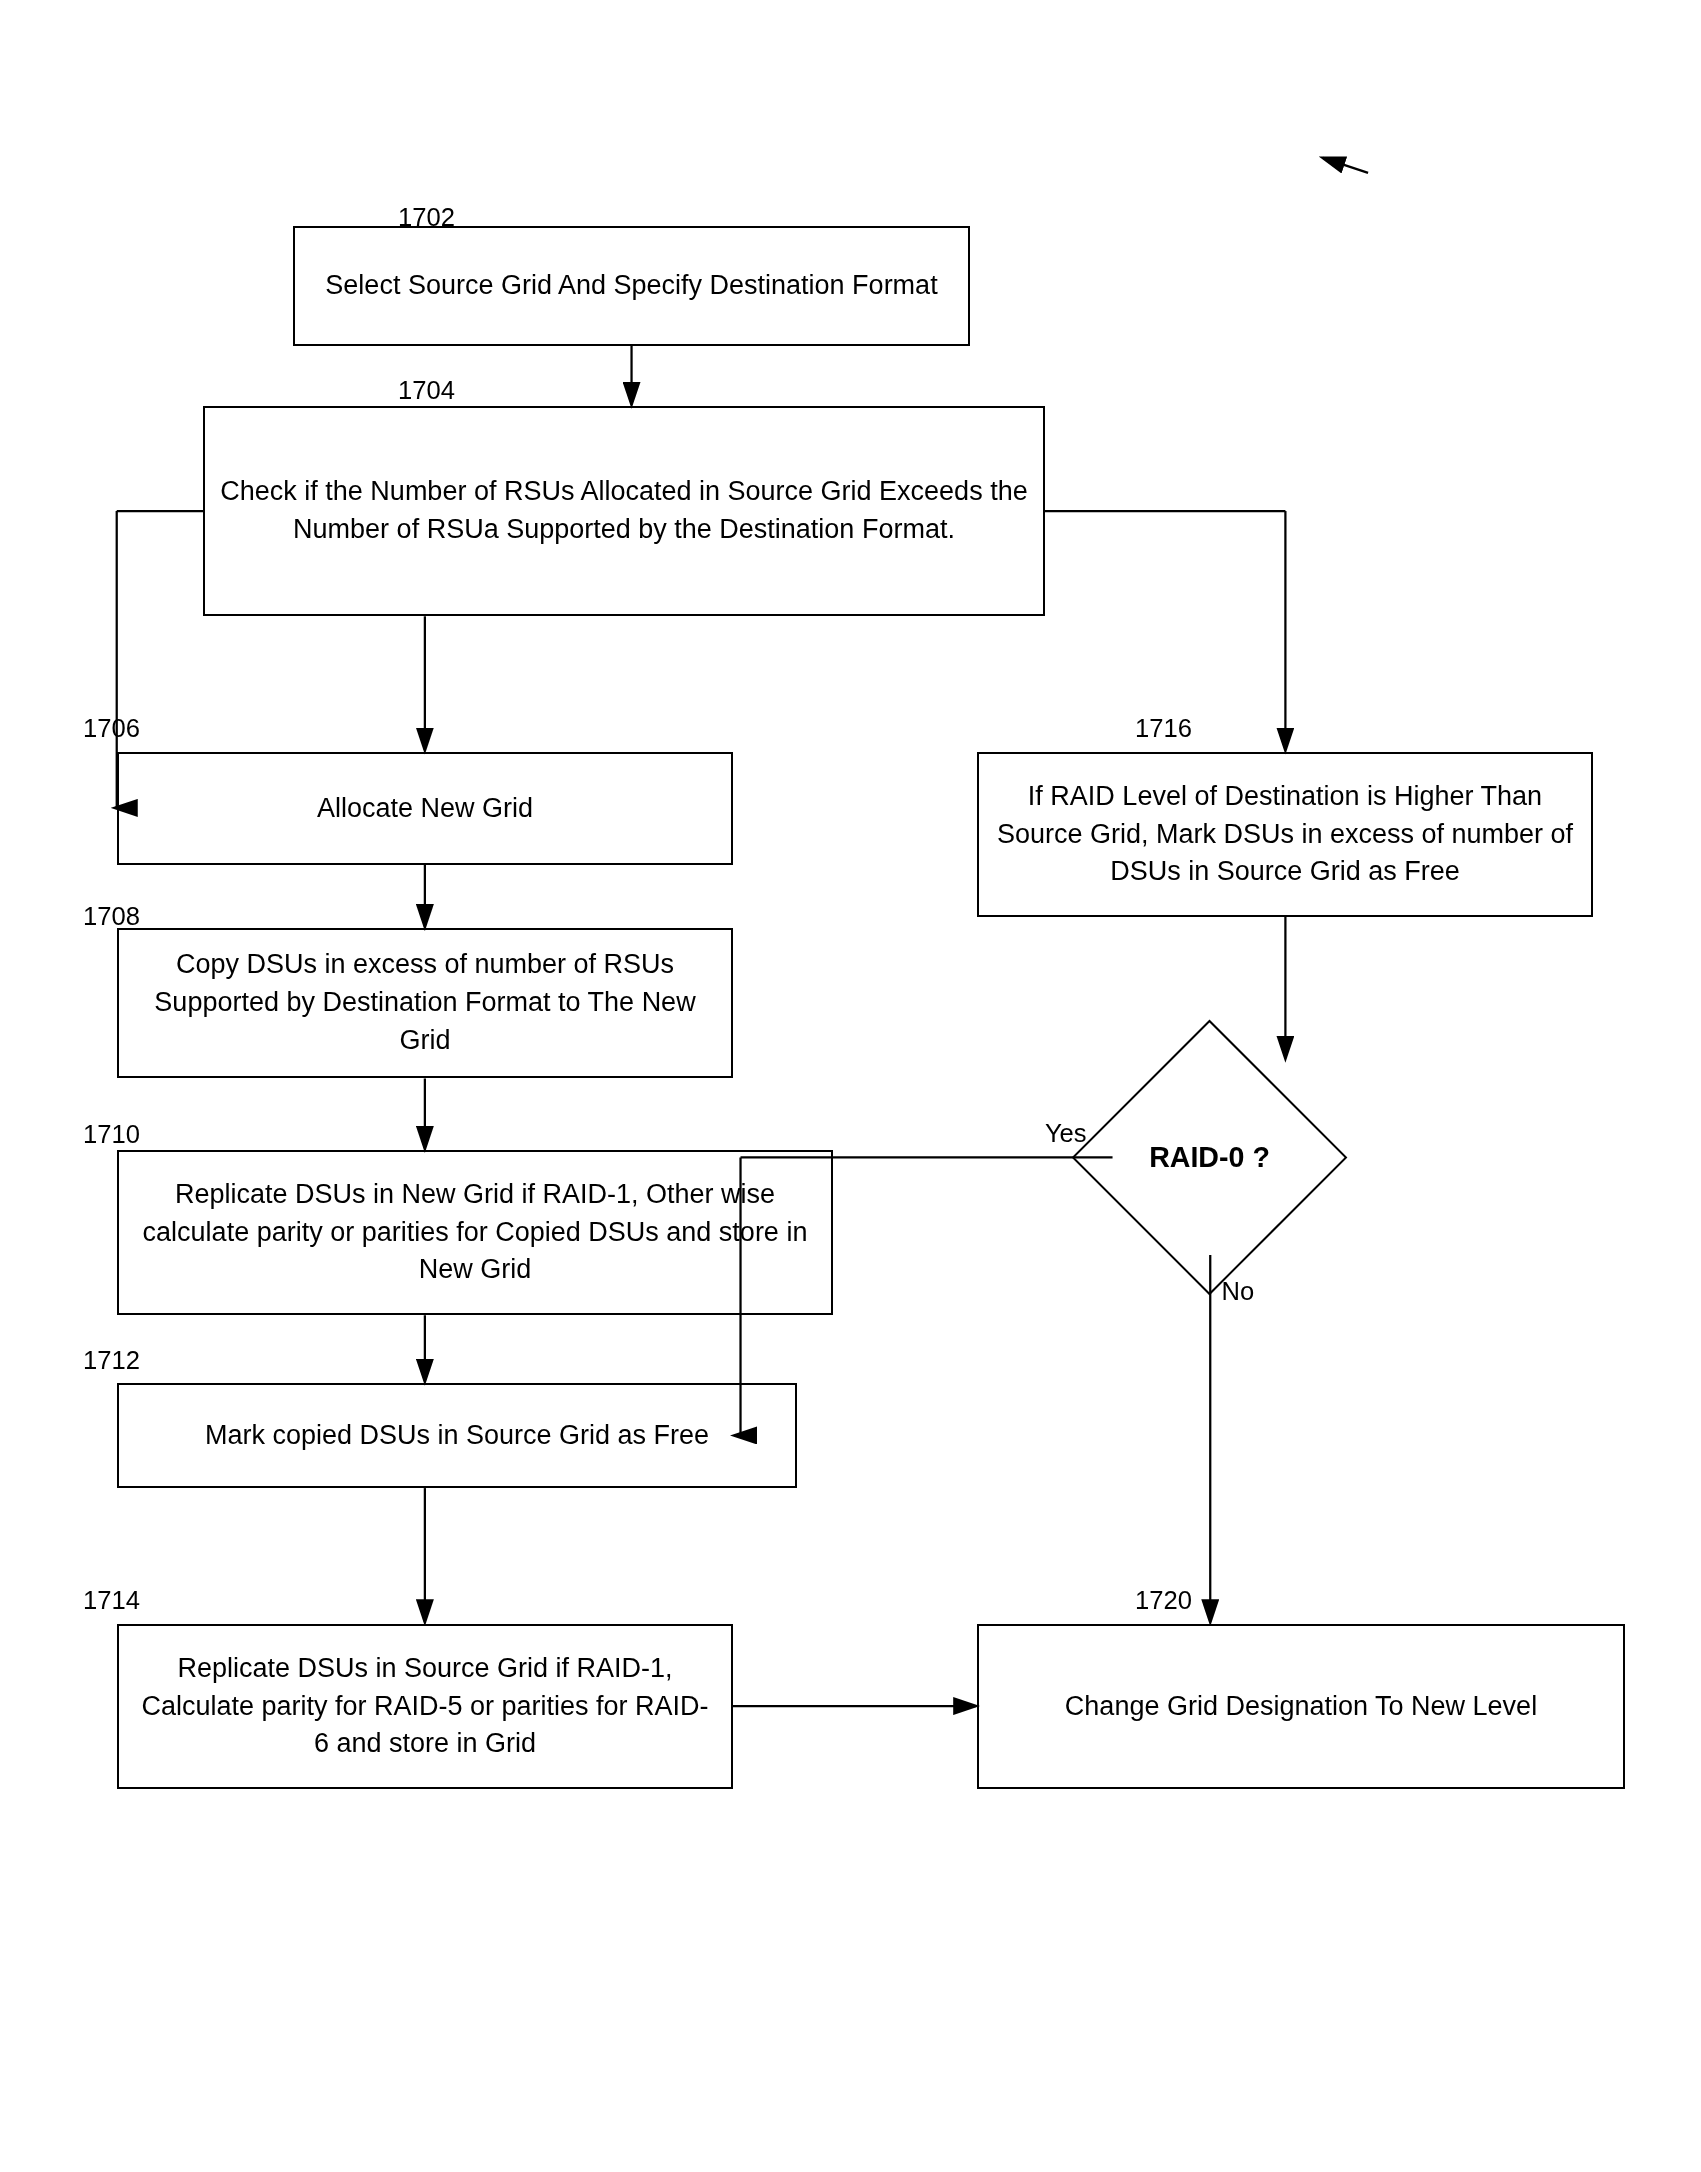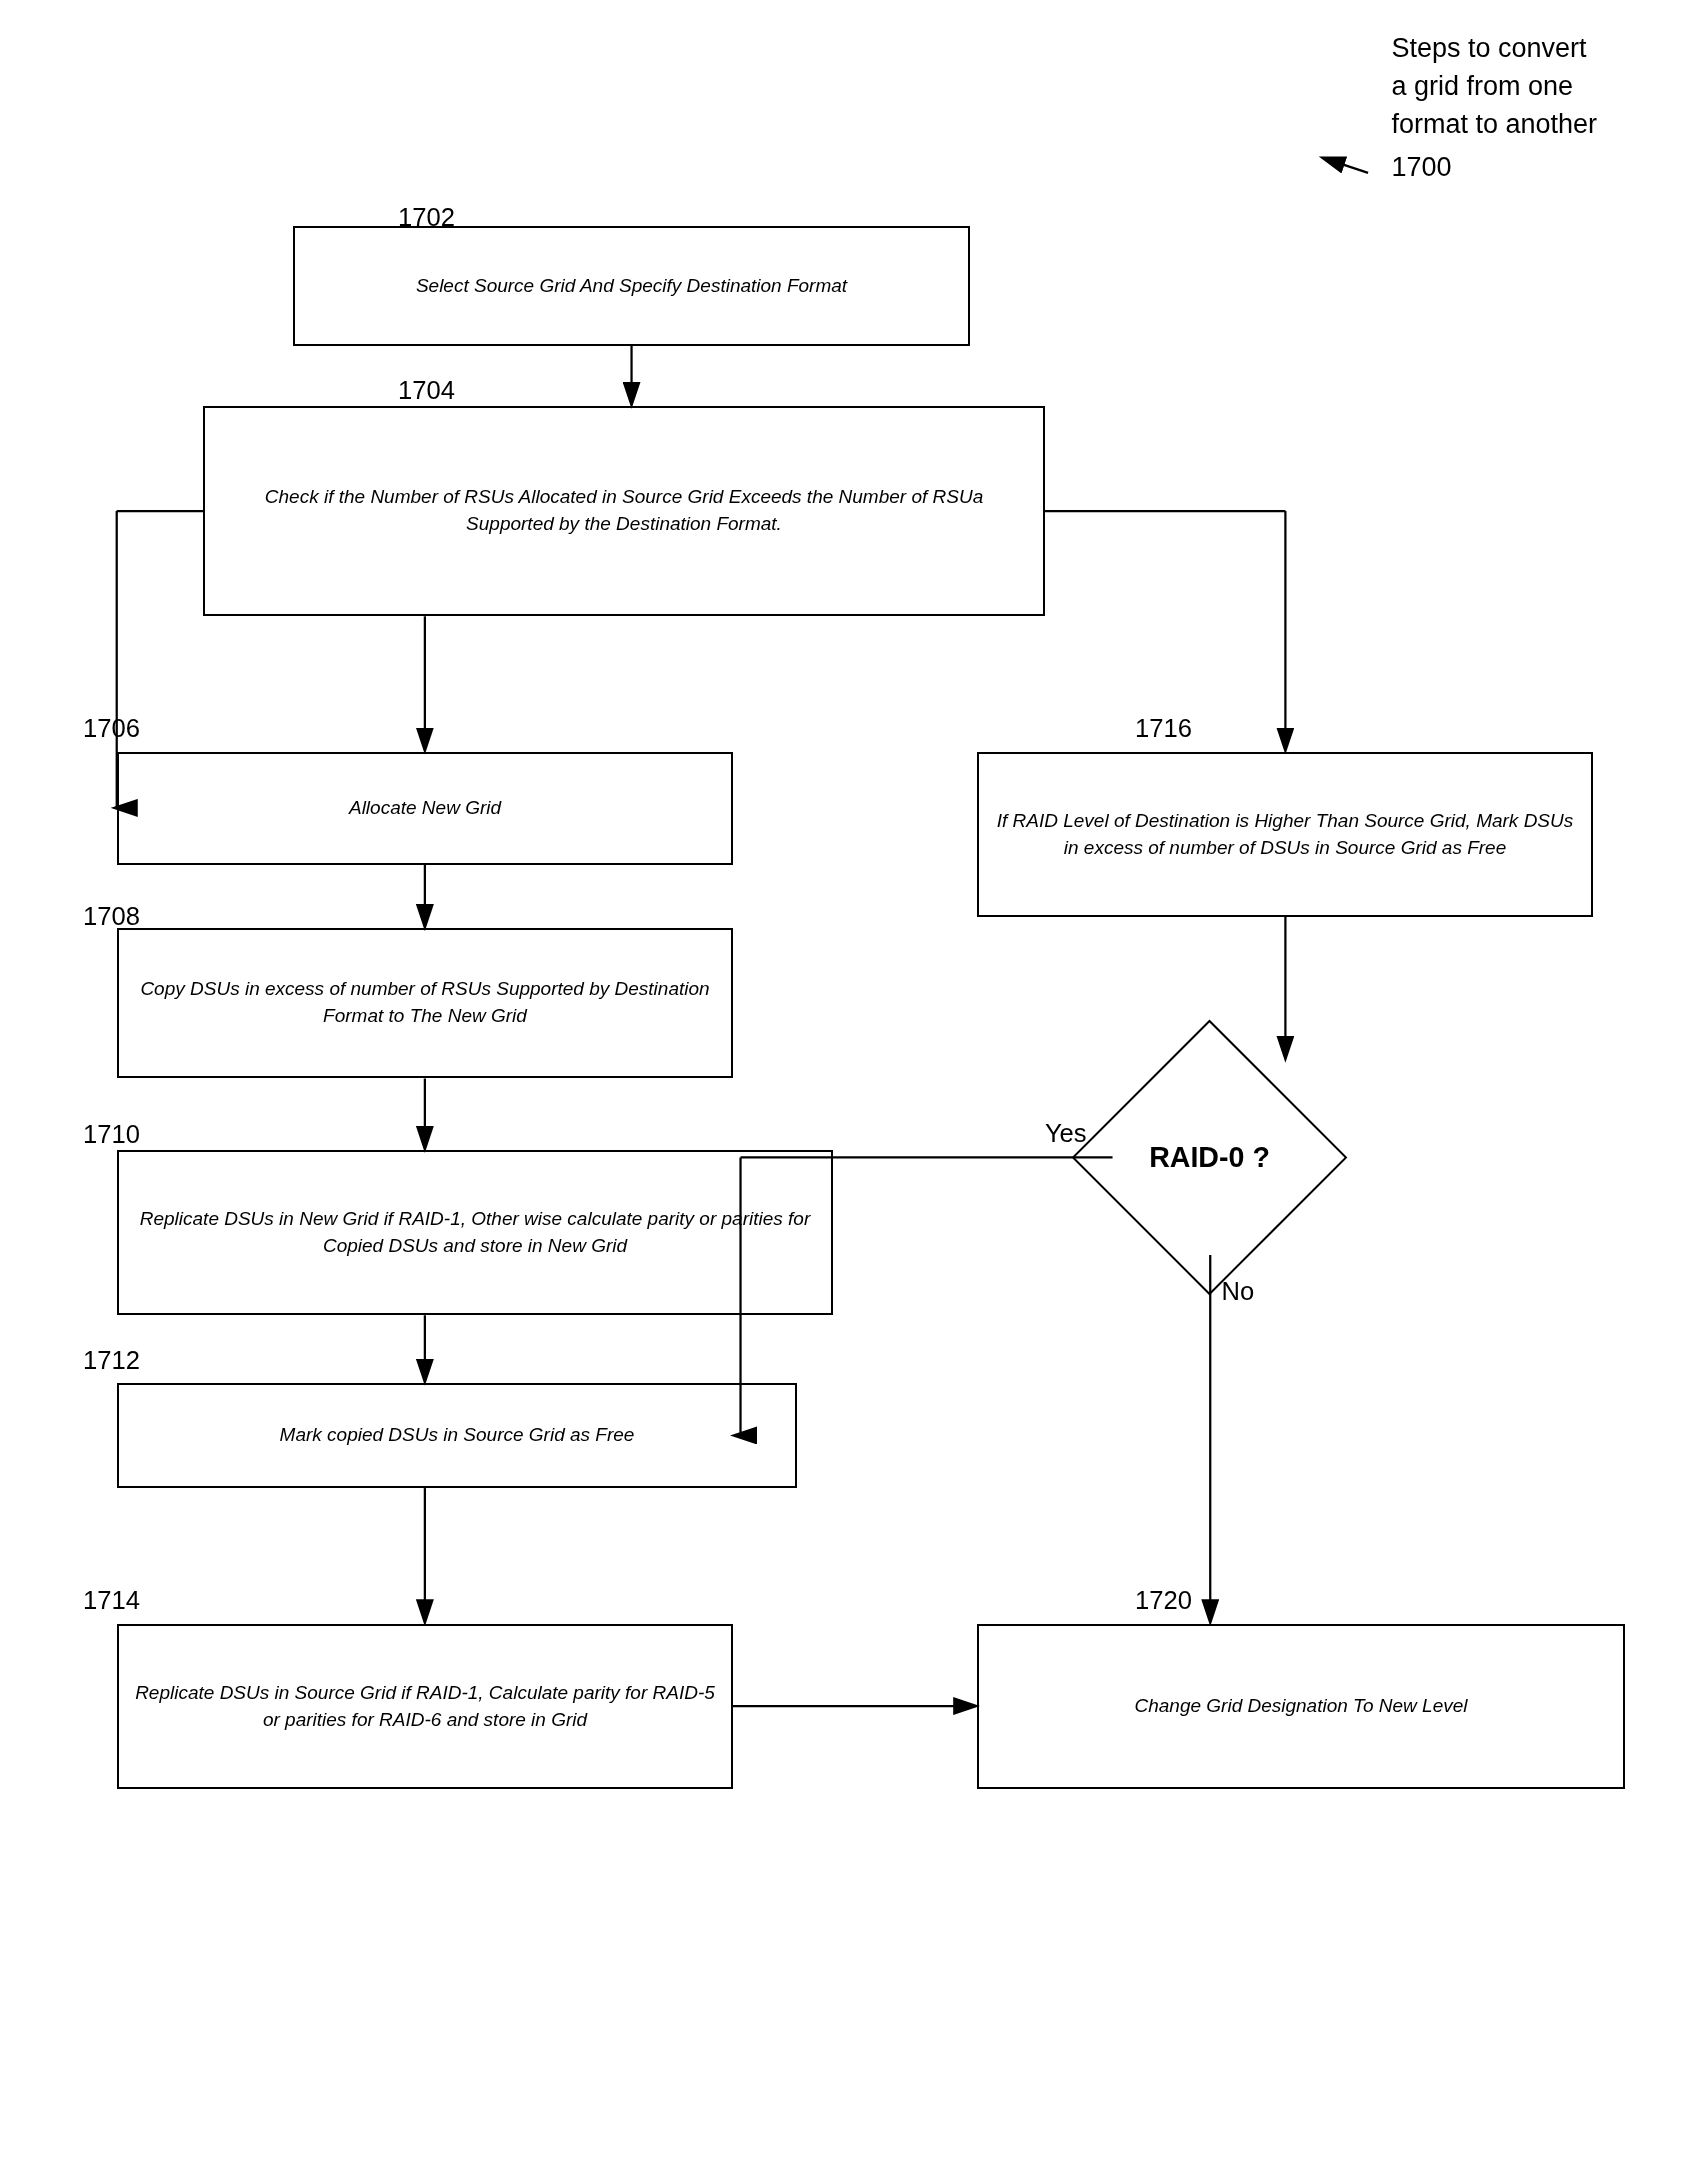--- a/index.html
+++ b/index.html
@@ -31,24 +31,23 @@
 
     
     .box {
       position: absolute;
       border: 2.3px solid #000;
       background: #fff;
       display: flex;
       align-items: center;
       justify-content: center;
       text-align: center;
-      font-size: 19px;
+      font-size: 27px;
       line-height: 1.4;
       padding: 12px 15px;
-      font-style: italic;
     }
 
     .diamond {
       position: absolute;
       width: 195px;
       height: 195px;
       background: #fff;
       transform: rotate(45deg);
       border: 2.3px solid #000;
     }
@@ -78,26 +77,20 @@
       width: 1702px;
       height: 2172px;
       pointer-events: none;
     }
   </style>
 </head>
 <body>
 
 <div class="diagram-container">
 
-  <div class="annotation-top-right">
-    <div>Steps to convert</div>
-    <div>a grid from one</div>
-    <div>format to another</div>
-    <div style="margin-top:6px;">1700</div>
-  </div>
 
   <div class="label" style="top:203px; left:398px;">1702</div>
   <div class="label" style="top:376px; left:398px;">1704</div>
   <div class="label" style="top:714px; left:83px;">1706</div>
   <div class="label" style="top:902px; left:83px;">1708</div>
   <div class="label" style="top:1120px; left:83px;">1710</div>
   <div class="label" style="top:1346px; left:83px;">1712</div>
   <div class="label" style="top:1586px; left:83px;">1714</div>
   <div class="label" style="top:714px; left:1135px;">1716</div>
   <div class="label" style="top:1082px; left:1173px;">1718</div>

